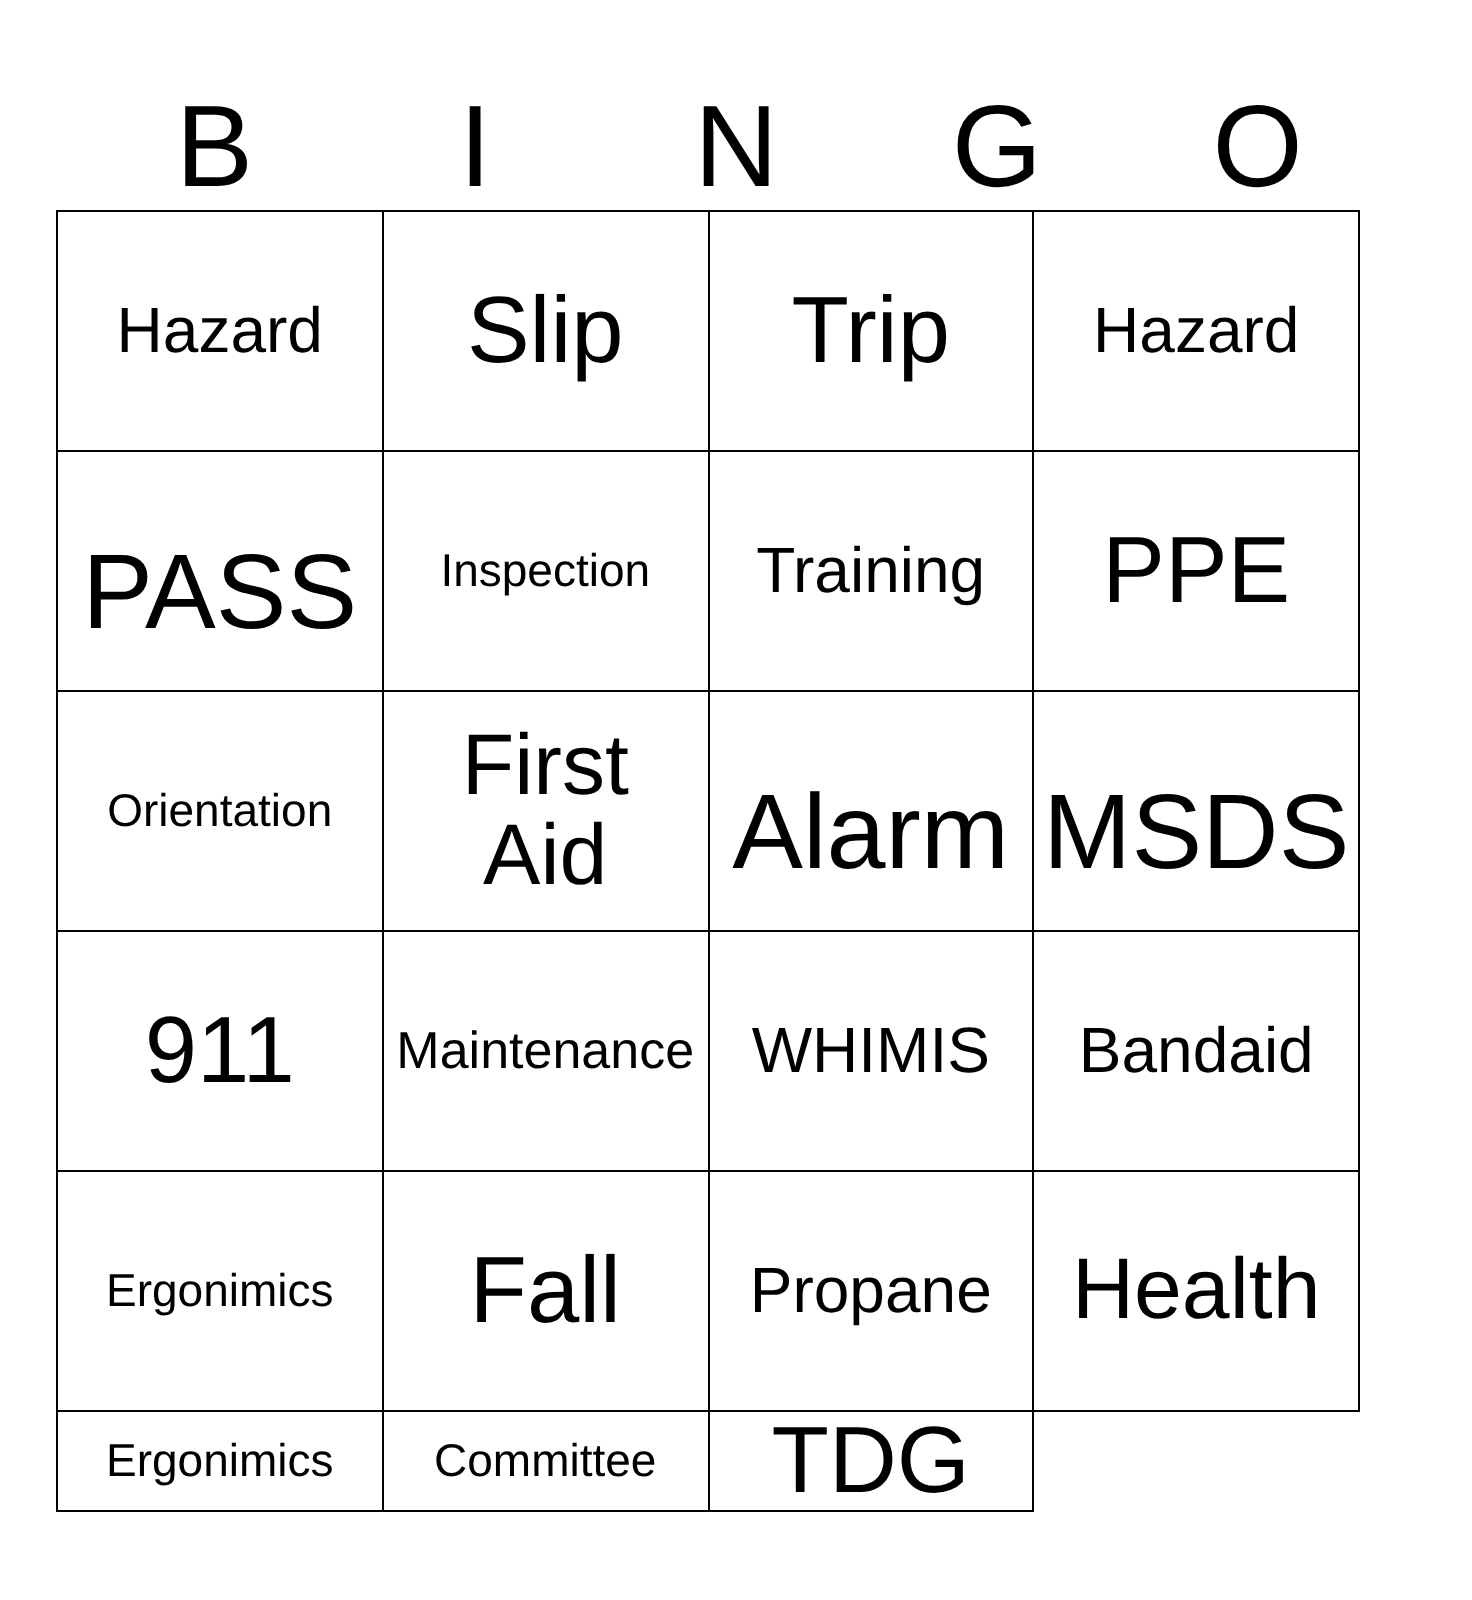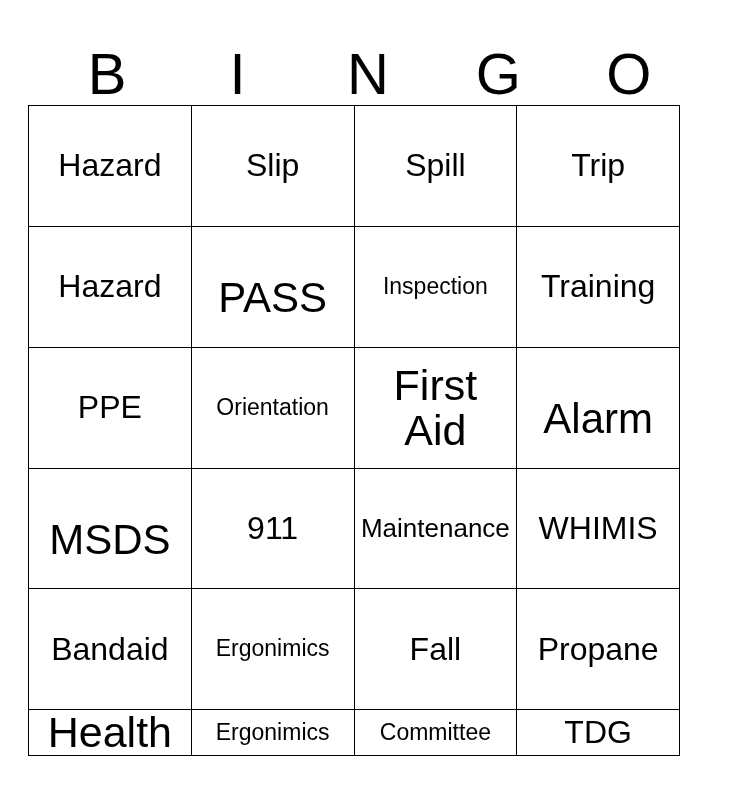--- a/index.html
+++ b/index.html
@@ -75,23 +75,23 @@
   }
   .cell-text {
     display: block;
     text-align: center;
     line-height: 1.04;
     white-space: pre-line;
     font-weight: 400;
   }
 
   
-  .fs-xxl { font-size: 32px; }   
+  .fs-xxl { font-size: 47px; }   
   .fs-xl  { font-size: 43px; }   
-  .fs-lg  { font-size: 42px; margin-top: 22px; }   
+  .fs-lg  { font-size: 53px; margin-top: 22px; }   
   .fs-md  { font-size: 32px; }   
   .fs-sm  { font-size: 23px; }   
   .fs-xs  { font-size: 26px; }   
 </style>
 </head>
 <body>
 
 <div id="card">
 
   <div id="bingo-header">
@@ -102,23 +102,20 @@
     <div class="hdr-letter">O</div>
   </div>
 
   <div id="bingo-grid">
 
     <div class="cell">
         <span class="cell-text fs-md">Hazard</span>
       </div>
     <div class="cell">
         <span class="cell-text fs-xxl">Slip</span>
-      </div>
-    <div class="cell">
-        <span class="cell-text fs-xxl">Spill</span>
       </div>
     <div class="cell">
         <span class="cell-text fs-xxl">Trip</span>
       </div>
     <div class="cell">
         <span class="cell-text fs-md">Hazard</span>
       </div>
 
     <div class="cell">
         <span class="cell-text fs-lg">PASS</span>

